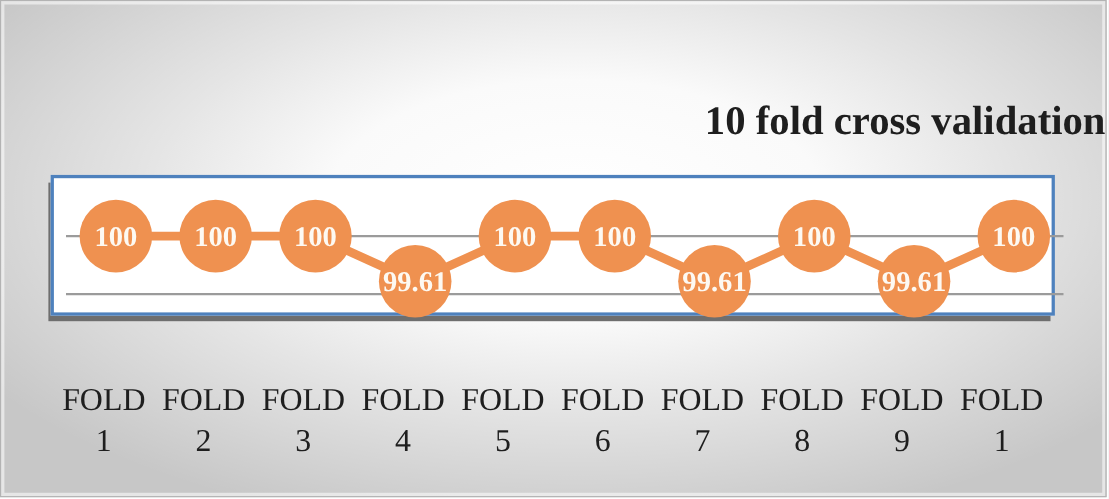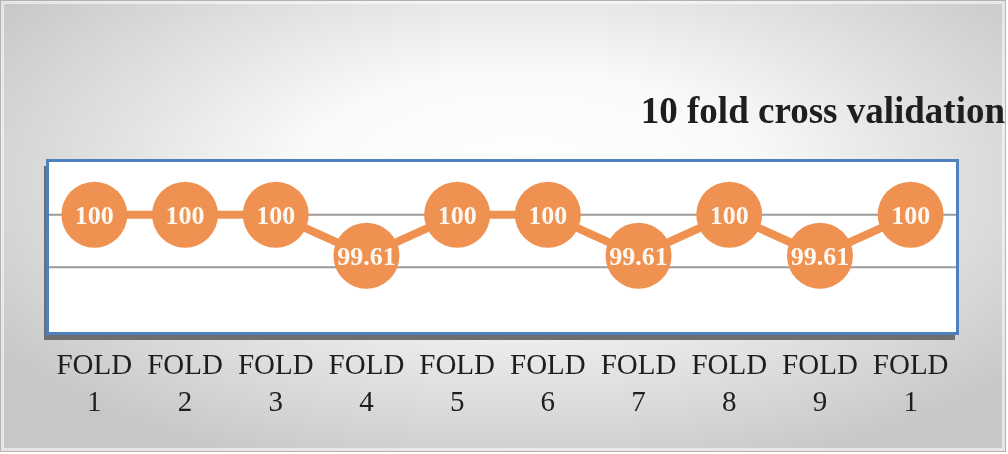--- a/index.html
+++ b/index.html
@@ -24,25 +24,26 @@
     text-align: right;
     font-size: 37px;
     font-weight: bold;
     color: var(--title-text, #1e1e1e);
     letter-spacing: 0px;
     margin-top: 28px;
   }
   .plot-frame {
     position: absolute;
     left: 45px; top: 158px;
-    width: 913px; height: 176px;
+    width: 913px; height: 128px;
     box-sizing: border-box;
     background: var(--plot-bg, #ffffff);
     border: 3px solid var(--plot-border, #4e81bd);
     box-shadow: -3px 6px 0 -1px var(--frame-shadow, #6e6e6e);
+    padding-left: 11px;
   }
   .plot-frame svg { display: block; }
   .x-axis {
     position: absolute;
     left: 48px; top: 345px;
     width: 907px;
     display: flex;
   }
   .fold-label {
     flex: 1 1 0;

